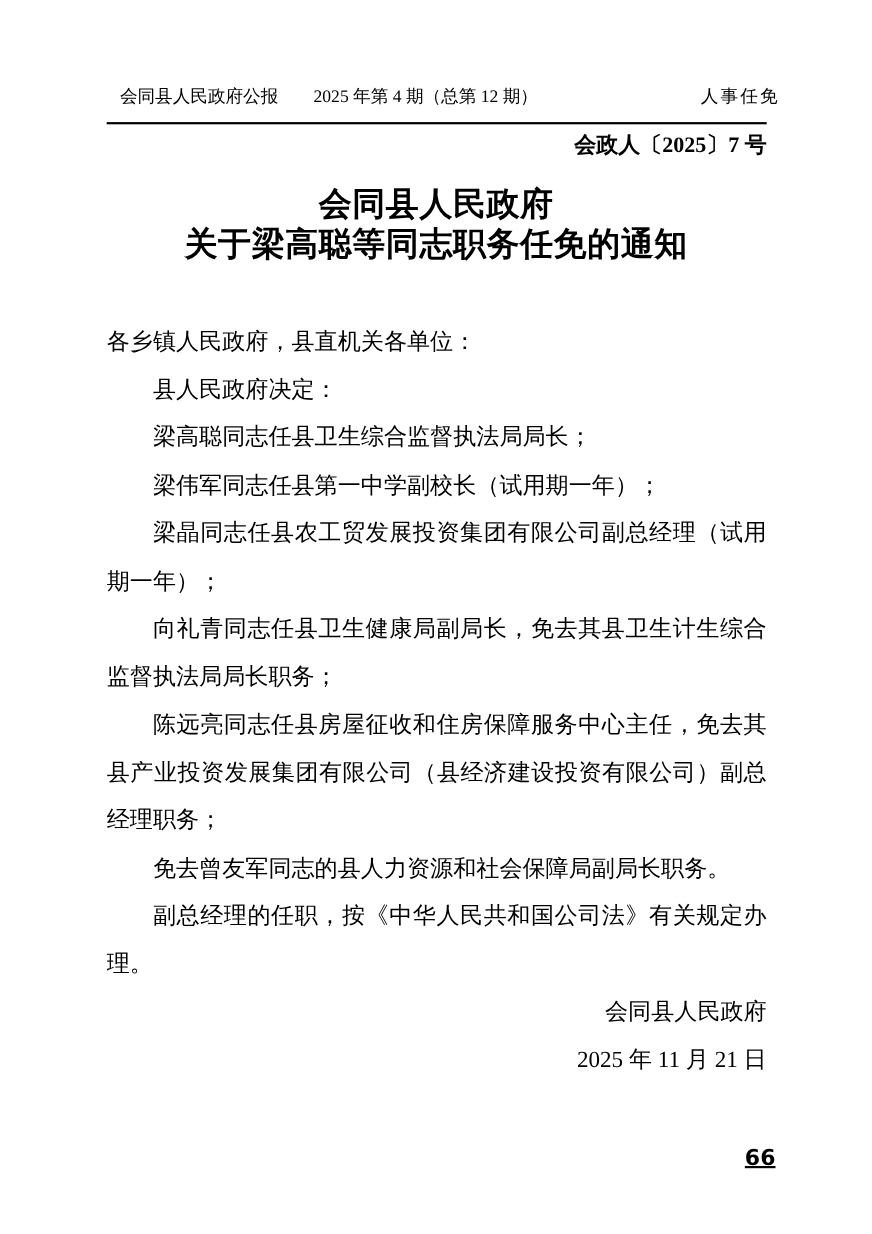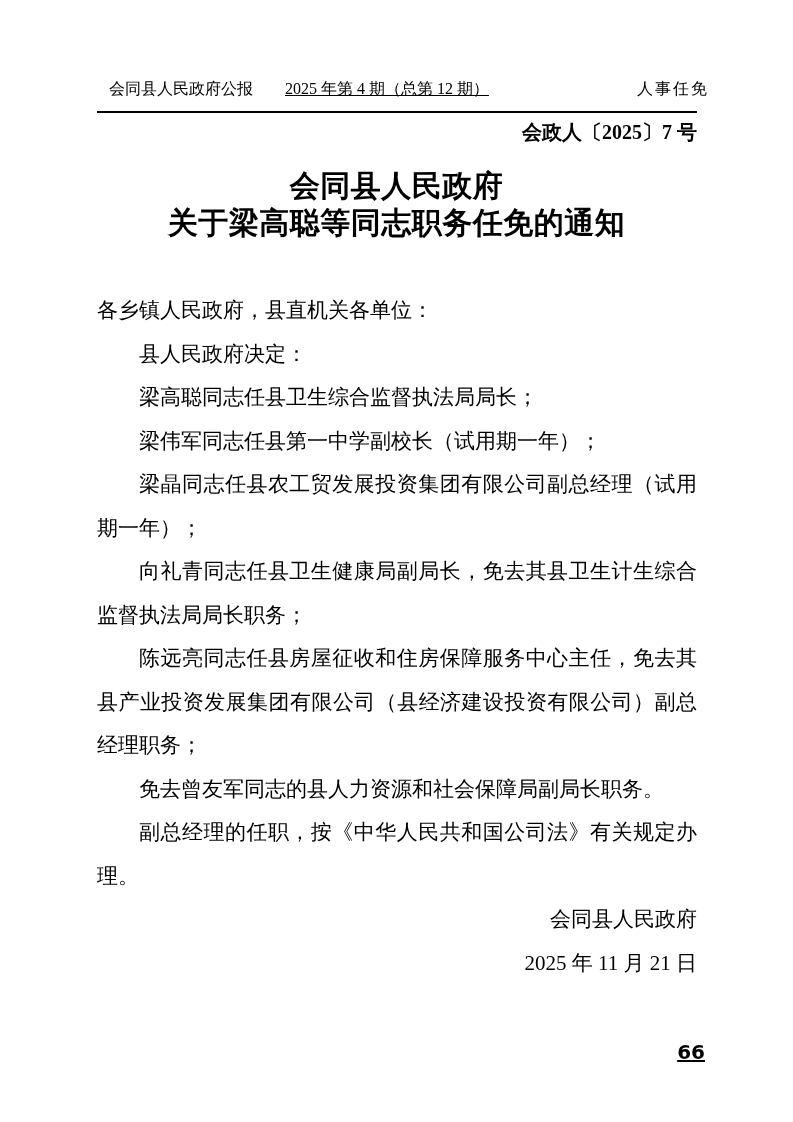--- a/index.html
+++ b/index.html
@@ -20,21 +20,21 @@
     top: 79px;
     left: 97px;
     width: 600px;
     display: flex;
     align-items: baseline;
     font-size: 16px;
     line-height: 20px;
     white-space: nowrap;
     margin-left: 12px;
   }
-  .running-header .issue { margin-left: 32px; text-decoration: underline; }
+  .running-header .issue { margin-left: 32px; }
   .running-header .section { margin-left: auto; letter-spacing: 2px; text-align: right; }
   .header-rule {
     position: absolute;
     top: 111px;
     left: 97px;
     width: 600px;
     height: 0;
     border-top: 2.5px solid #000;
   }
   

